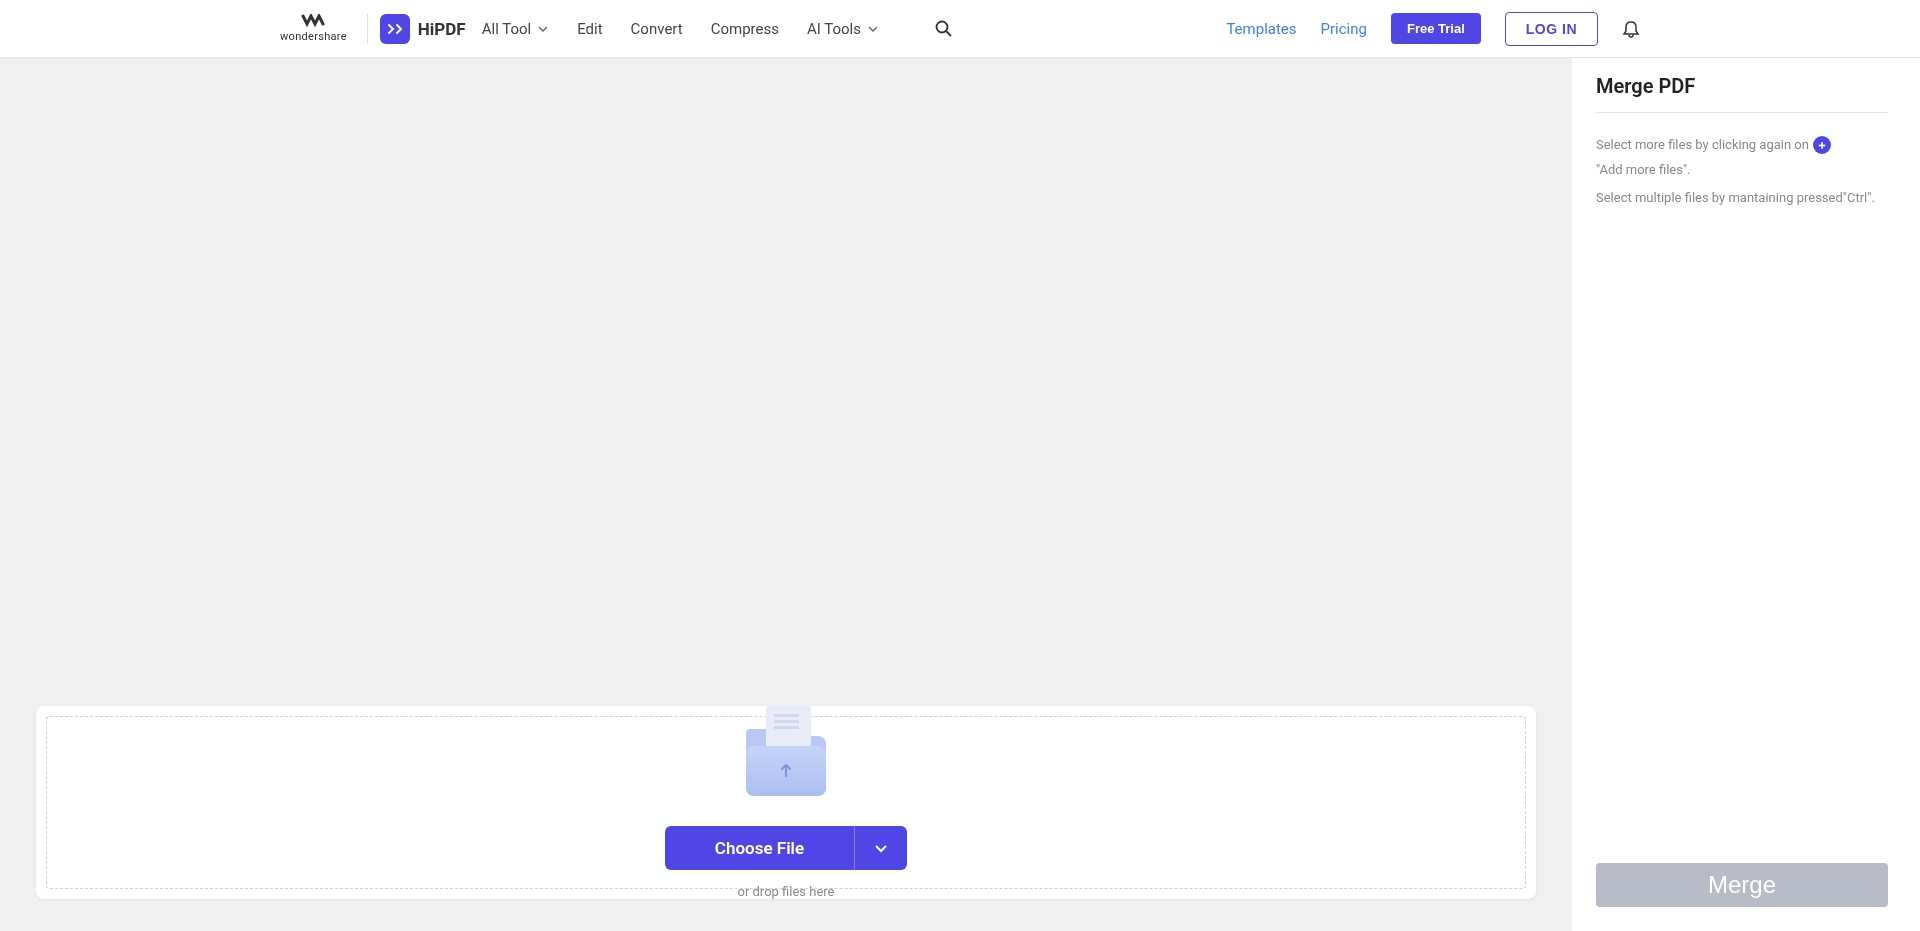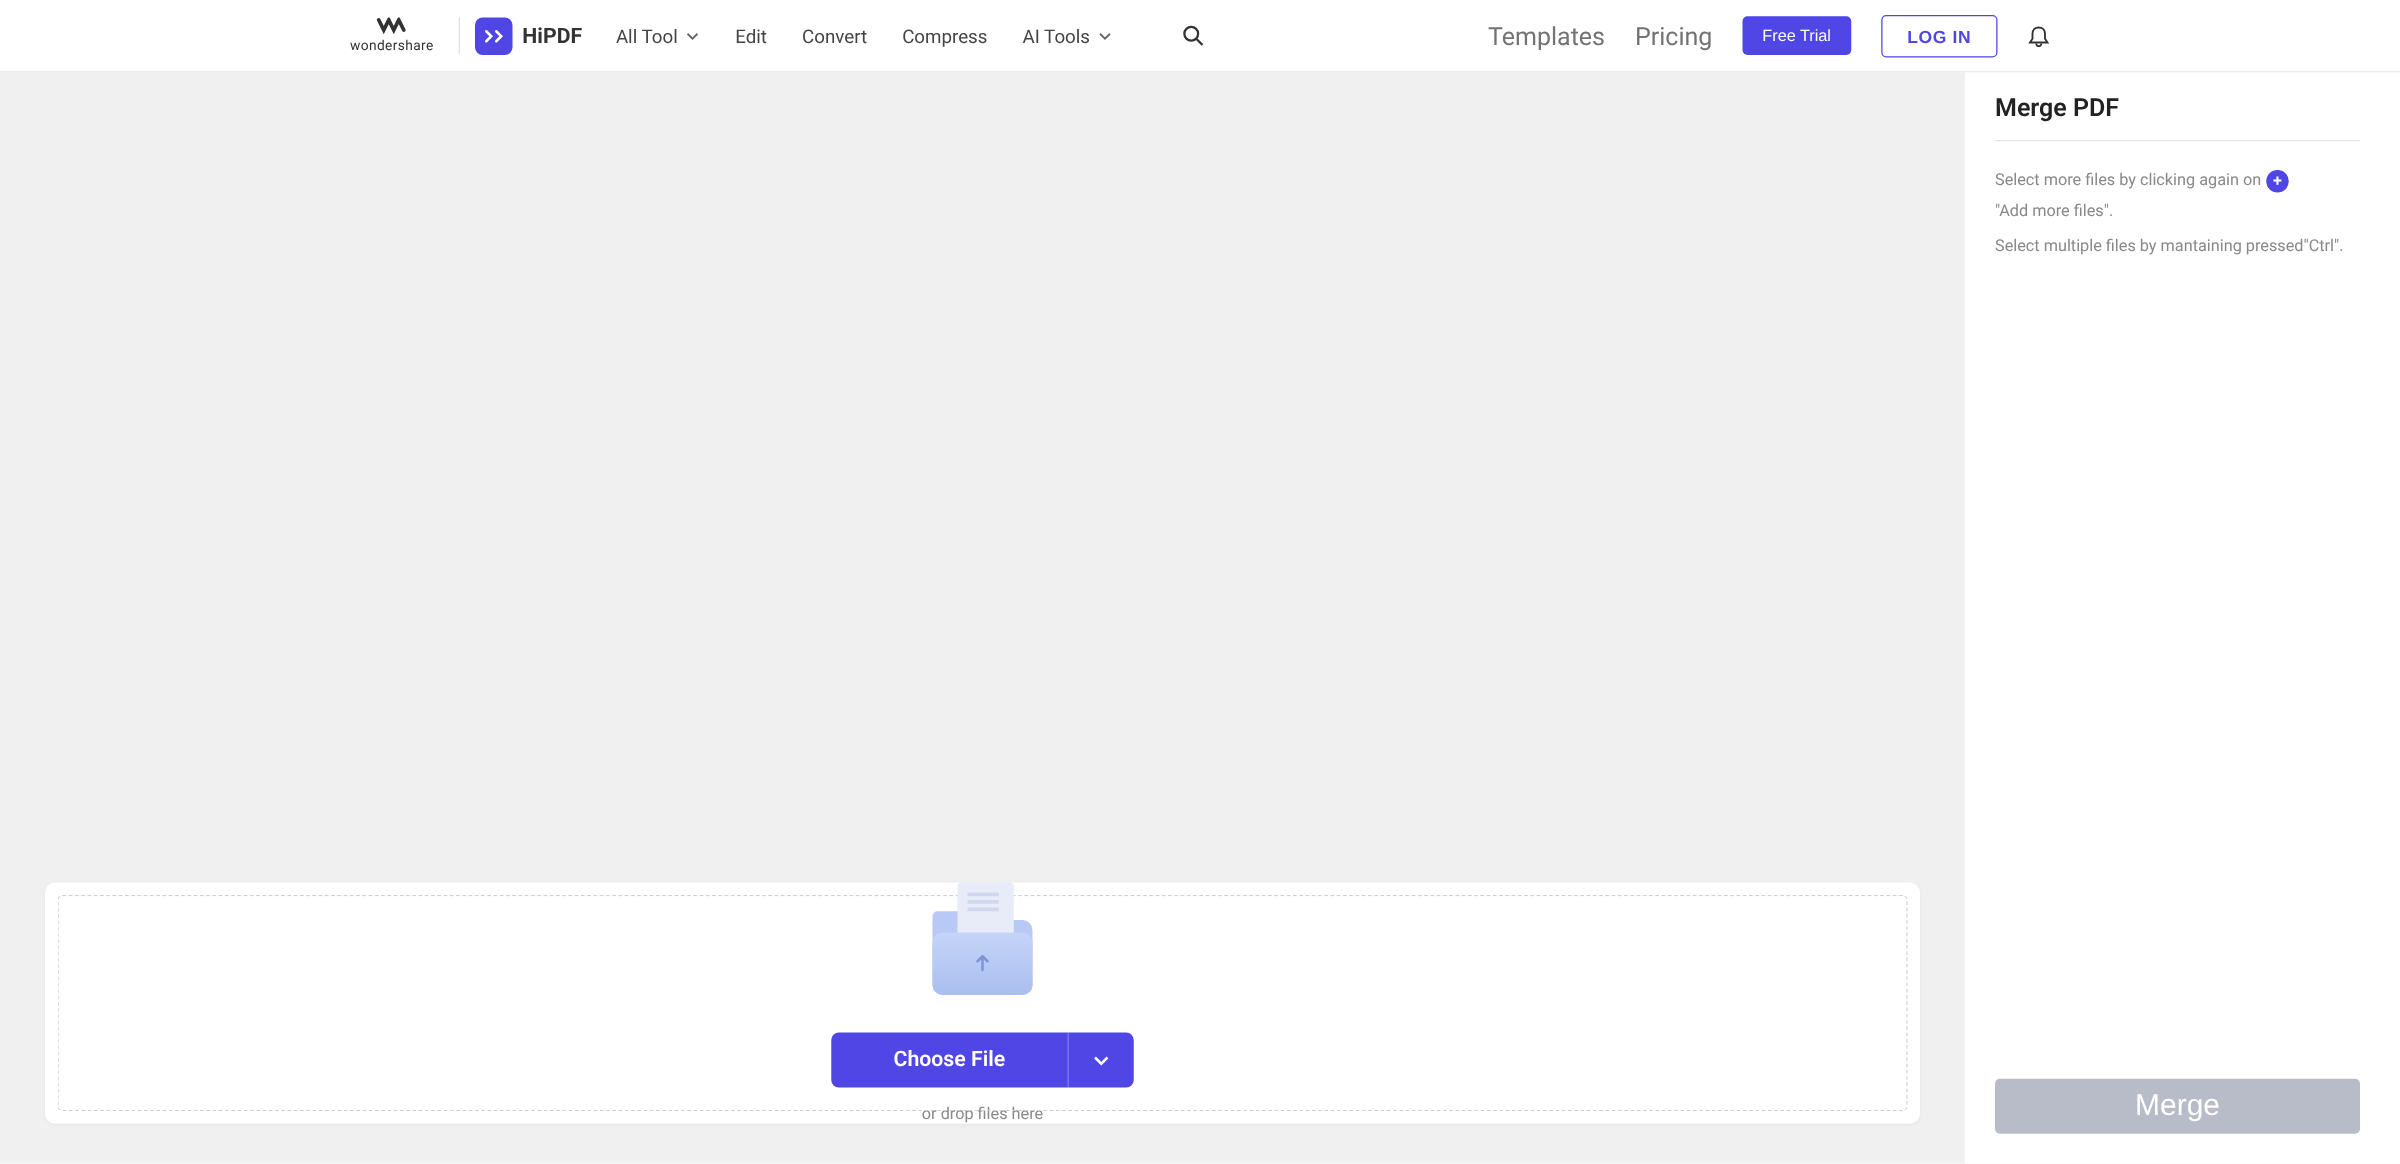--- a/index.html
+++ b/index.html
@@ -42,21 +42,21 @@
     .logo-ws-text {
       font-size: 11px;
       color: #333;
       letter-spacing: 0.3px;
     }
     
     .logo-hipdf {
       display: flex;
       align-items: center;
       gap: 8px;
-      margin-right: 27px;
+      margin-right: 16px;
     }
     
     .logo-hipdf-icon {
       width: 30px;
       height: 30px;
       background: #4f46e5;
       border-radius: 6px;
       display: flex;
       align-items: center;
       justify-content: center;
@@ -96,33 +96,33 @@
     }
     
     .header-right {
       margin-left: auto;
       display: flex;
       align-items: center;
       gap: 24px;
     }
     
     .header-link {
-      font-size: 20px;
-      color: #737373;
+      font-size: 15px;
+      color: #3b82f6;
       cursor: pointer;
     }
     
     .btn-free-trial {
       background: #4f46e5;
       color: #fff;
       border: none;
       padding: 8px 16px;
       border-radius: 4px;
       font-size: 13px;
-      font-weight: 400;
+      font-weight: 700;
       cursor: pointer;
     }
     
     .btn-login {
       background: #fff;
       color: #4f46e5;
       border: 1.5px solid #4f46e5;
       padding: 8px 20px;
       border-radius: 4px;
       font-size: 14px;

